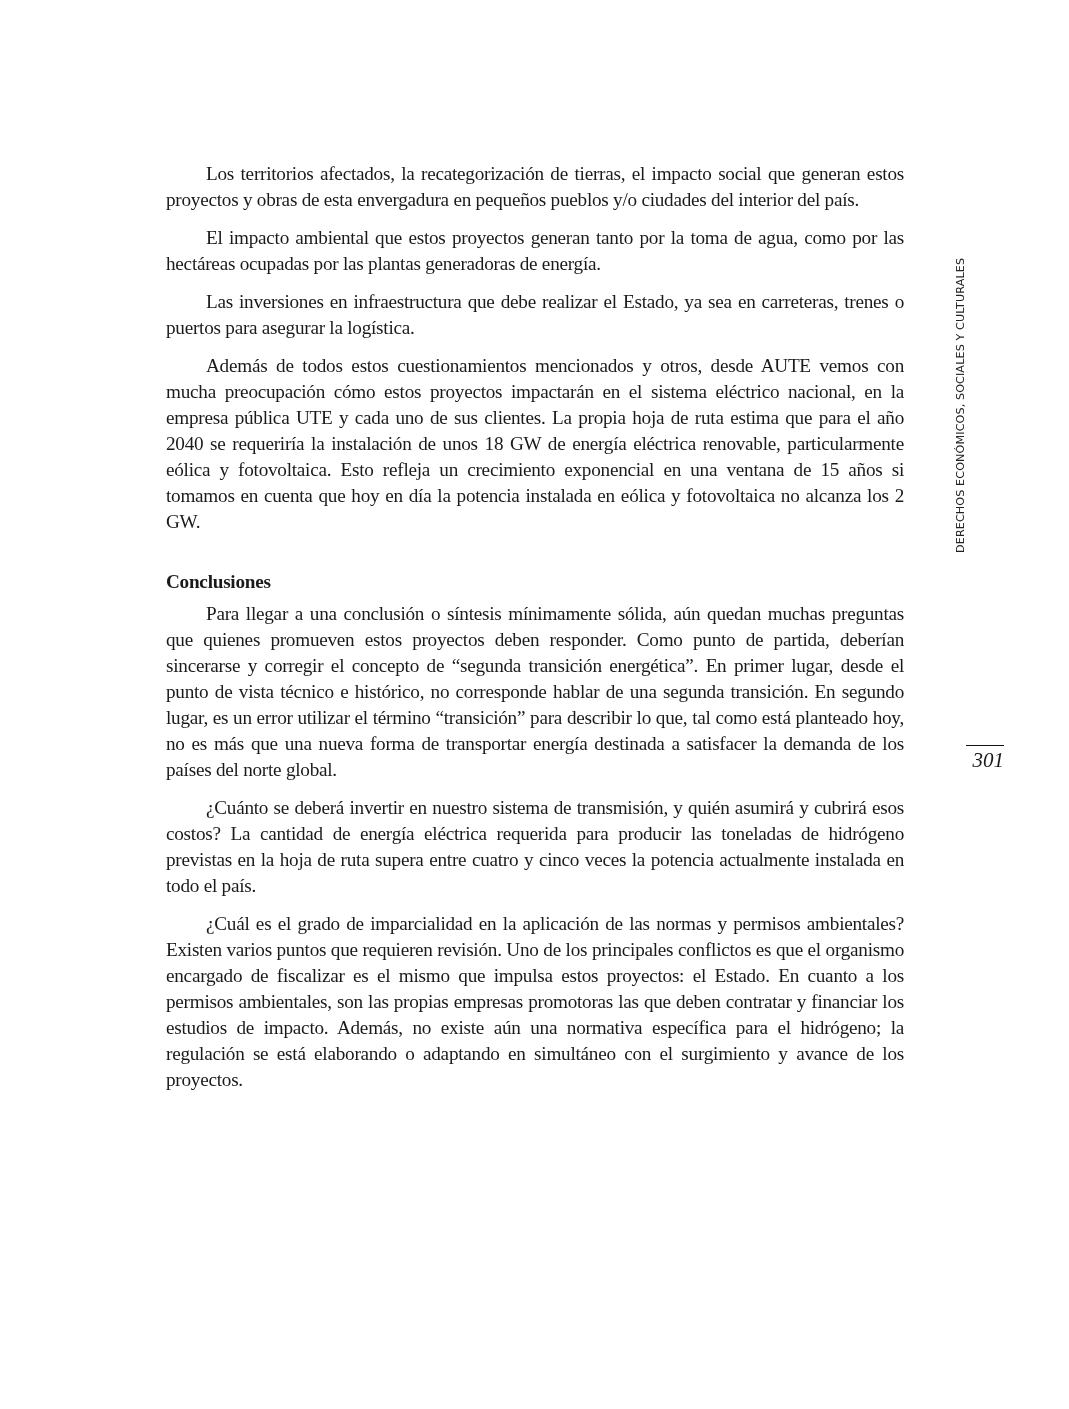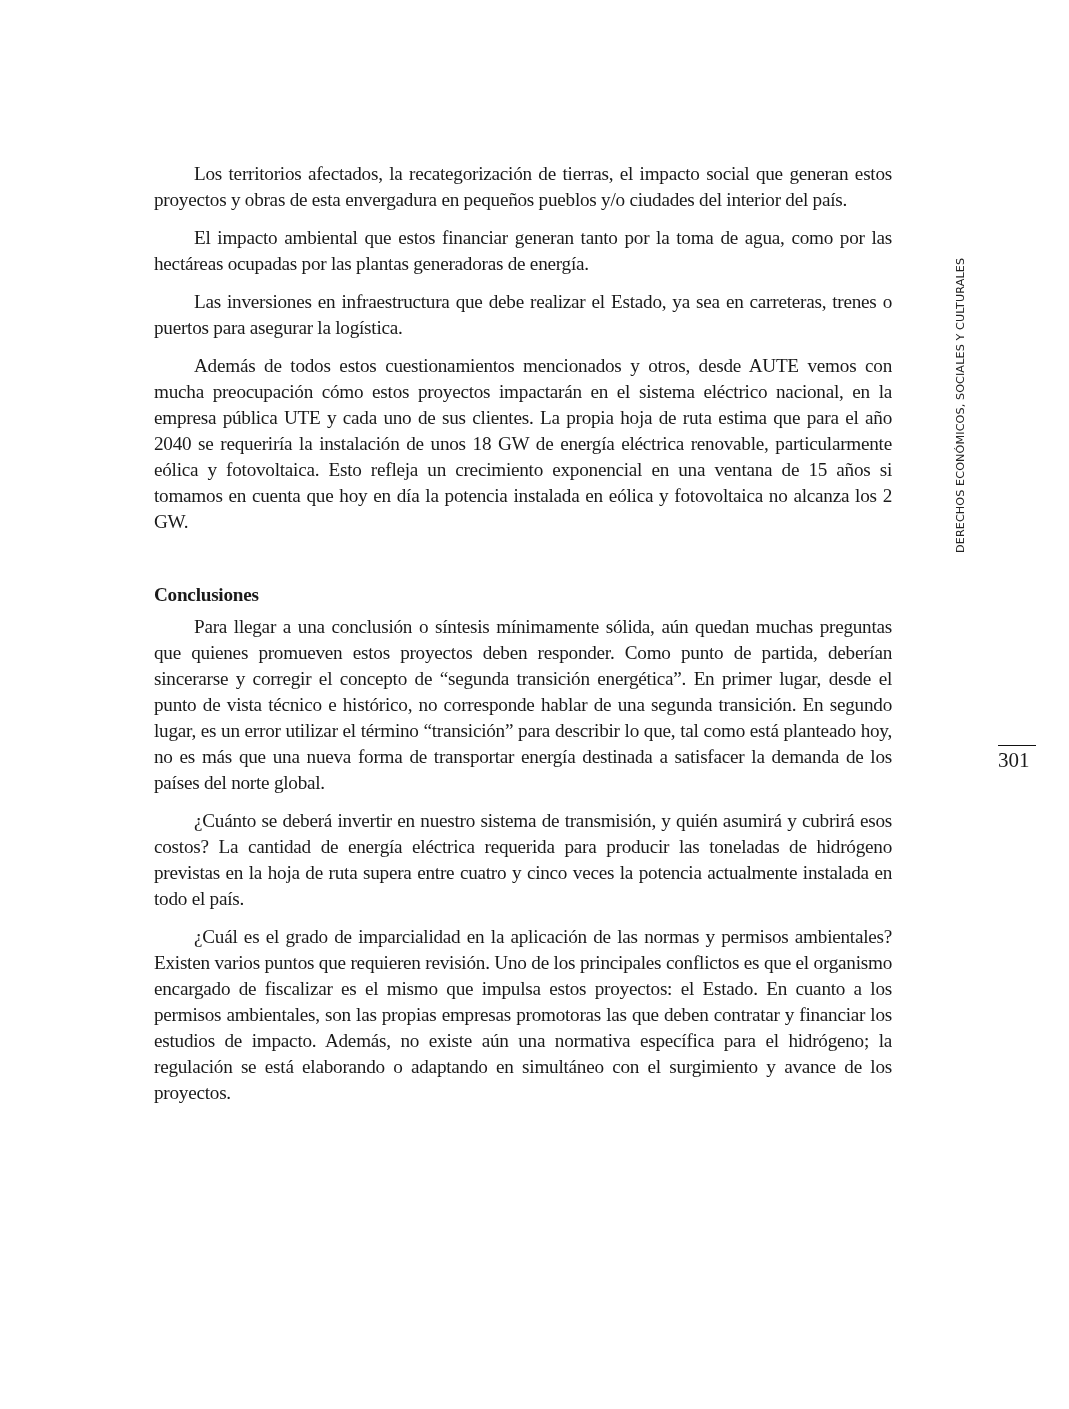--- a/index.html
+++ b/index.html
@@ -10,35 +10,35 @@
     body {
       width: 1069px;
       height: 1409px;
       position: relative;
       overflow: hidden;
       color: #1a1a1a;
       font-family: "Liberation Serif", "DejaVu Serif", serif;
     }
     .text-column {
       position: absolute;
-      left: 154px;
+      left: 166px;
       top: 161px;
       width: 738px;
       font-size: 19.2px;
       line-height: 26px;
       text-align: justify;
       letter-spacing: -0.25px;
     }
     .para {
       margin: 0 0 12px 0;
       text-indent: 40px;
       hyphens: manual;
     }
     .section-heading {
-      margin: 47px 0 6px 0;
+      margin: 34px 0 6px 0;
       font-weight: bold;
       font-size: 19.2px;
       text-indent: 0;
     }
     b { font-weight: normal; }
     .side-label {
       position: absolute;
       left: 954px;
       top: 245px;
       width: 18px;
@@ -47,39 +47,40 @@
       transform: rotate(180deg);
       font-family: "DejaVu Sans", "Liberation Sans", sans-serif;
       font-size: 11.2px;
       letter-spacing: 0.1px;
       color: #222;
       text-align: center;
       white-space: nowrap;
     }
     .page-number-wrap {
       position: absolute;
-      left: 998px;
+      left: 966px;
       top: 745px;
       width: 38px;
       border-top: 1.6px solid #111;
-      text-align: left;
+      text-align: right;
+      font-style: italic;
     }
     .page-number {
       font-family: "Liberation Serif", "DejaVu Serif", serif;
       font-size: 21px;
       line-height: 28px;
       color: #1a1a1a;
     }
   </style>
 </head>
 <body>
 
 <div class="text-column">
   <p class="para">Los territorios afectados, la recategorización de tierras, el impacto social que generan estos proyectos y obras de esta envergadura en pequeños pueblos y/o ciudades del interior del país.</p>
-  <p class="para">El impacto ambiental que estos financiar generan tanto por la toma de agua, como por las hectáreas ocupadas por las plantas generadoras de energía.</p>
+  <p class="para">El impacto ambiental que estos proyectos generan tanto por la toma de agua, como por las hectáreas ocupadas por las plantas generadoras de energía.</p>
   <p class="para">Las inversiones en infraestructura que debe realizar el Estado, ya sea en carreteras, trenes o puertos para asegurar la logística.</p>
   <p class="para"><span>Además de todos estos cuestionamientos mencionados y otros, desde AUTE vemos con mucha preocupación cómo estos proyectos impactarán en el sistema eléctrico nacional, en la empresa pública UTE y cada uno de sus clientes. La propia hoja de ruta estima que para el año 2040 se requeriría la instalación de unos </span><b>18 GW</b><span> de energía eléctrica renovable, particularmente eólica y fotovoltaica. Esto refleja un crecimiento exponencial en una ventana de 15 años si tomamos en cuenta que hoy en día la potencia instalada en eólica y fotovoltaica no alcanza los </span><b>2 GW</b><span>.</span></p>
 
   <h2 class="section-heading">Conclusiones</h2>
 
   <p class="para">Para llegar a una conclusión o síntesis mínimamente sólida, aún quedan muchas preguntas que quienes promueven estos proyectos deben responder. Como punto de partida, deberían sincerarse y corregir el concepto de “segunda transición energética”. En primer lugar, desde el punto de vista técnico e histórico, no corresponde hablar de una segunda transición. En segundo lugar, es un error utilizar el término “transición” para describir lo que, tal como está planteado hoy, no es más que una nueva forma de transportar energía destinada a satisfacer la demanda de los países del norte global.</p>
   <p class="para">¿Cuánto se deberá invertir en nuestro sistema de transmisión, y quién asumirá y cubrirá esos costos? La cantidad de energía eléctrica requerida para producir las toneladas de hidrógeno previstas en la hoja de ruta supera entre cuatro y cinco veces la potencia actualmente instalada en todo el país.</p>
   <p class="para">¿Cuál es el grado de imparcialidad en la aplicación de las normas y permisos ambientales? Existen varios puntos que requieren revisión. Uno de los principales conflictos es que el organismo encargado de fiscalizar es el mismo que impulsa estos proyectos: el Estado. En cuanto a los permisos ambientales, son las propias empresas promotoras las que deben contratar y financiar los estudios de impacto. Además, no existe aún una normativa específica para el hidrógeno; la regulación se está elaborando o adaptando en simultáneo con el surgimiento y avance de los proyectos.</p>
 </div>
 

